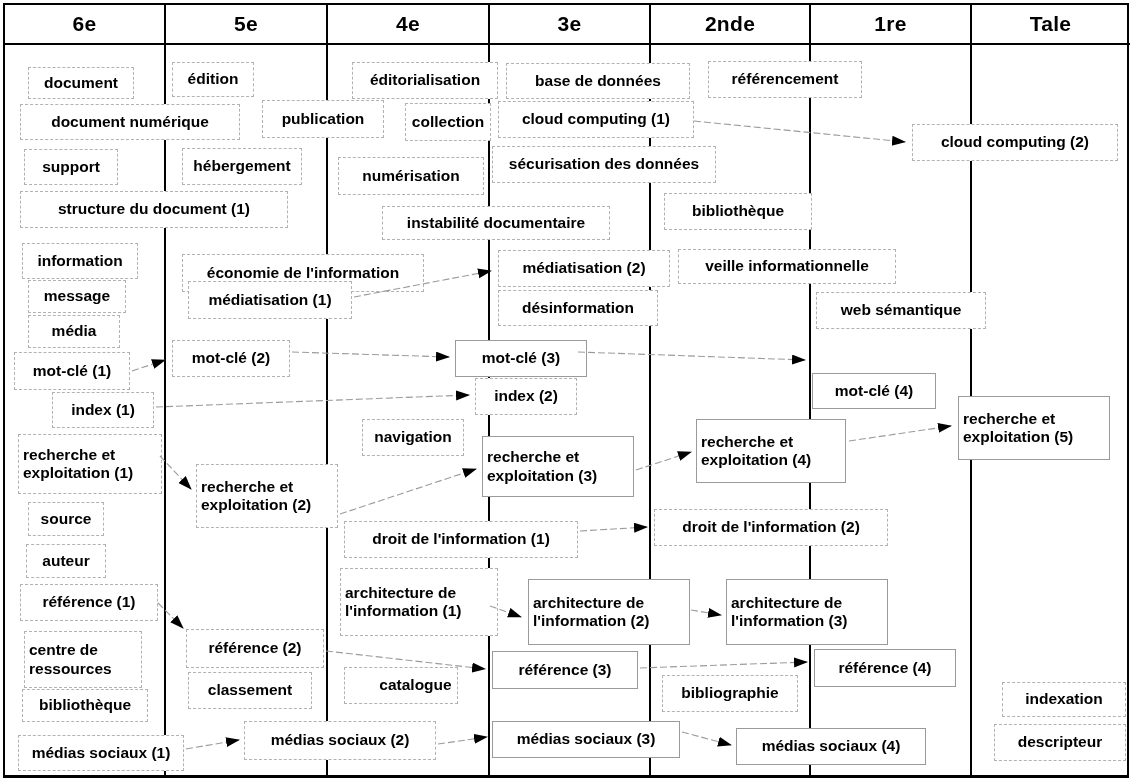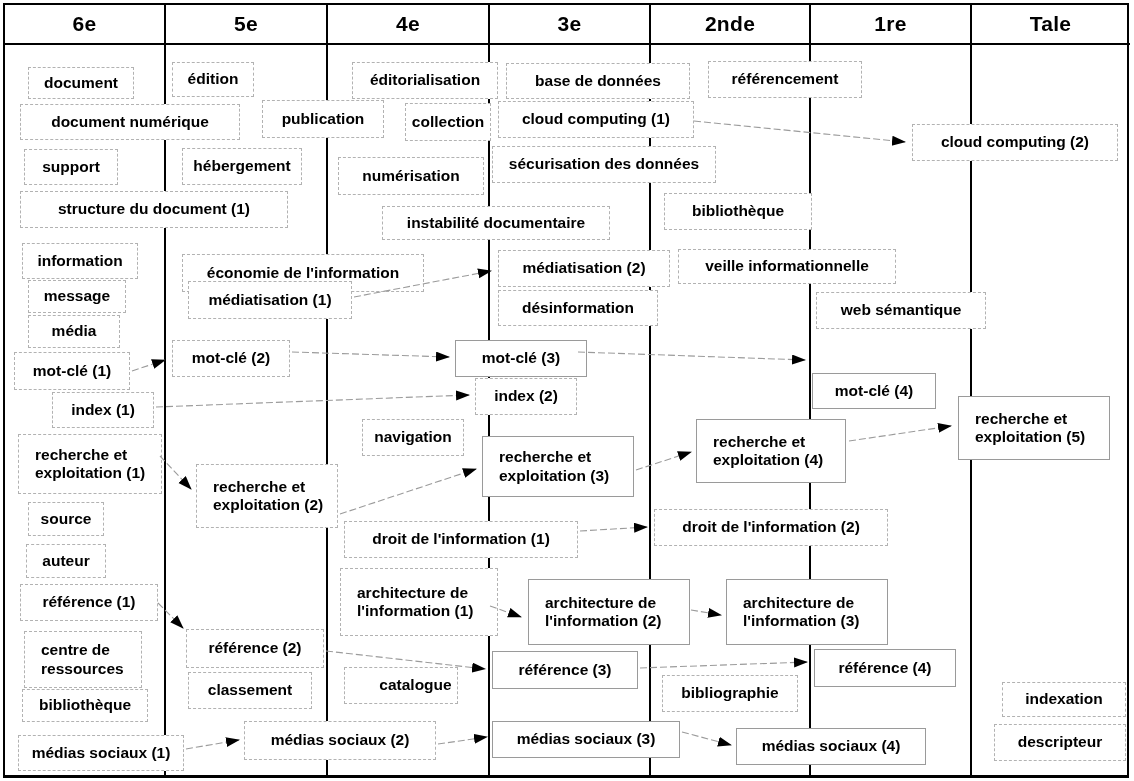--- a/index.html
+++ b/index.html
@@ -10,21 +10,21 @@
          border:2px solid #000;border-bottom-width:3px;box-sizing:border-box;}
   #header-line{position:absolute;left:4px;top:43px;width:1126px;height:2px;background:#000;}
   .vline{position:absolute;top:4px;height:773px;width:1.5px;background:#000;}
   .col-header{position:absolute;top:6px;height:36px;display:flex;align-items:center;
               justify-content:center;font-size:21px;letter-spacing:0.3px;}
   .concept{position:absolute;background:#fff;display:flex;align-items:center;
            justify-content:center;text-align:center;font-size:15.5px;line-height:1.18;
            white-space:pre-line;box-sizing:border-box;padding:1px 4px;}
   .concept.dashed{border:1px dashed #b2b2b2;}
   .concept.solid{border:1px solid #9a9a9a;}
-  .concept.multi{justify-content:flex-start;text-align:left;padding-left:16px;}
+  .concept.multi{justify-content:flex-start;text-align:left;padding-left:4px;}
   #arrow-layer{position:absolute;left:0;top:0;width:1134px;height:781px;
                pointer-events:none;z-index:5;}
 </style>
 </head>
 <body>
 
 <div id="diagram">
   <div id="frame"></div>
   <div id="header-row">
       <div class="col-header" style="left: 4px; width: 161px;">6e</div>

